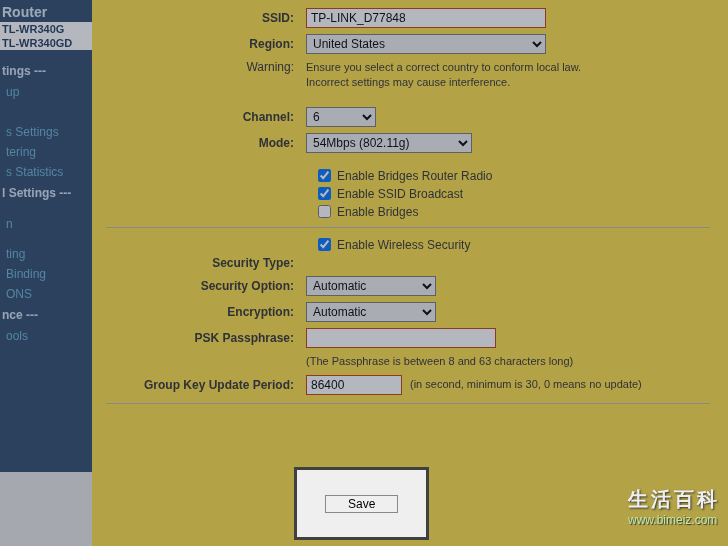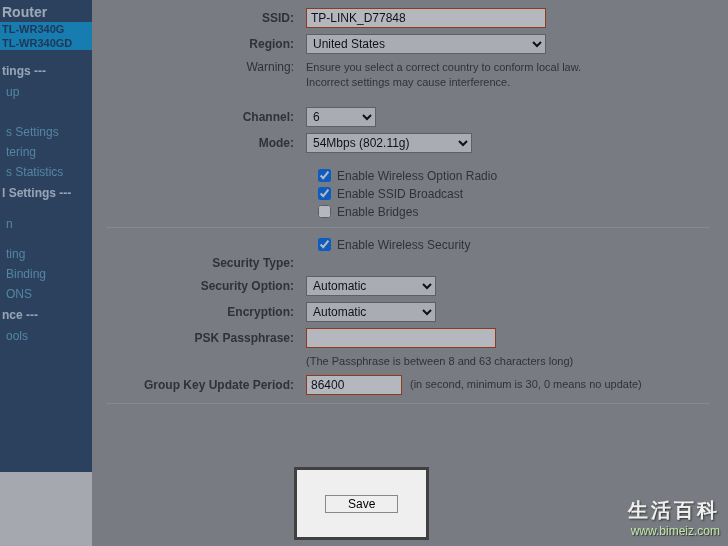--- a/index.html
+++ b/index.html
@@ -5,28 +5,28 @@
   * { box-sizing: border-box; margin: 0; padding: 0; }
   html, body { width: 728px; height: 546px; overflow: hidden; font-family: Arial, sans-serif; }
   body { position: relative; background: #e8e8e8; }
   .dim-overlay { position: absolute; inset: 0; background: rgba(40,50,70,0.35); pointer-events: none; z-index: 5; }
   .page { display: flex; width: 728px; height: 546px; }
   .sidebar {
     width: 92px; height: 472px; background: #2d4a6b; color: #cde0f5;
     font-size: 12px; padding-top: 2px; overflow: hidden;
   }
   .sidebar .brand { font-weight: bold; font-size: 14px; color: #dbe9f7; padding: 2px 0 2px 2px; }
-  .sidebar .model { background: #0ea5e9; color: #1d3a5c; font-size: 11px; padding: 1px 2px; font-weight: bold; }
+  .sidebar .model { background: #ffffff; color: #1d3a5c; font-size: 11px; padding: 1px 2px; font-weight: bold; }
   .sidebar .nav-item { padding: 4px 0 4px 2px; color: #b6d1ec; cursor: pointer; white-space: nowrap; }
   .sidebar .nav-sub { padding: 3px 0 3px 6px; color: #6bb3d8; font-size: 12px; cursor: pointer; white-space: nowrap; }
   .sidebar .nav-item.top { color: #d2e2f2; font-weight: bold; }
   .sidebar .spacer { height: 10px; }
 
   .main {
-    flex: 1; background: #a3a3a3; padding: 8px 18px 0 14px; font-size: 12px; color: #333;
+    flex: 1; background: #fde047; padding: 8px 18px 0 14px; font-size: 12px; color: #333;
     overflow: hidden;
   }
   .row { display: flex; align-items: center; margin-bottom: 6px; }
   .lbl { width: 200px; text-align: right; padding-right: 12px; font-weight: bold; font-size: 12px; color: #333; }
   .lbl.norm { font-weight: normal; }
   .val { flex: 1; display: flex; align-items: center; gap: 8px; }
   .note { font-size: 11px; color: #333; line-height: 1.4; }
   input[type=text] {
     font-family: Arial; font-size: 12px; padding: 2px 4px;
     border: 1px solid #c2410c; background: #fff;
@@ -43,22 +43,22 @@
   .cb-row { margin-left: 212px; display: flex; align-items: center; gap: 6px; margin-bottom: 4px; font-size: 12px; }
   .save-wrap {
     position: absolute; left: 294px; bottom: 6px; z-index: 20;
     border: 3px solid #404040; padding: 24px 28px; background: #efefef;
   }
   .save-btn {
     font-family: Arial; font-size: 12px; padding: 1px 22px; background: #efefef;
     border: 1px solid #888; cursor: pointer;
   }
   .watermark {
-    position: absolute; right: 8px; bottom: 8px; z-index: 30;
-    text-align: right; color: #efefef; pointer-events: none;
+    position: absolute; right: 8px; bottom: 19px; z-index: 30;
+    color: #efefef; pointer-events: none;
   }
   .watermark .wm-title { font-size: 20px; font-weight: bold; letter-spacing: 3px; text-shadow: 1px 1px 2px #333; }
   .watermark .wm-url { font-size: 12px; color: #bfe8a8; text-shadow: 1px 1px 1px #333; }
 </style>
 </head>
 <body>
 
 <div class="page">
   <div class="sidebar">
     <div class="brand">Router</div>
@@ -112,21 +112,21 @@
     </div>
     <div class="row">
       <div class="lbl">Mode:</div>
       <div class="val">
           <select class="sel sel-mode"><option>54Mbps (802.11g)</option></select>
         </div>
     </div>
     <div style="height:10px;"></div>
     <div class="cb-row">
       <input type="checkbox" checked="" style="">
-      <span>Enable Wireless Option Radio</span>
+      <span>Enable Bridges Router Radio</span>
     </div>
     <div class="cb-row">
       <input type="checkbox" checked="" style="">
       <span>Enable SSID Broadcast</span>
     </div>
     <div class="cb-row">
       <input type="checkbox" style="">
       <span>Enable Bridges</span>
     </div>
 

